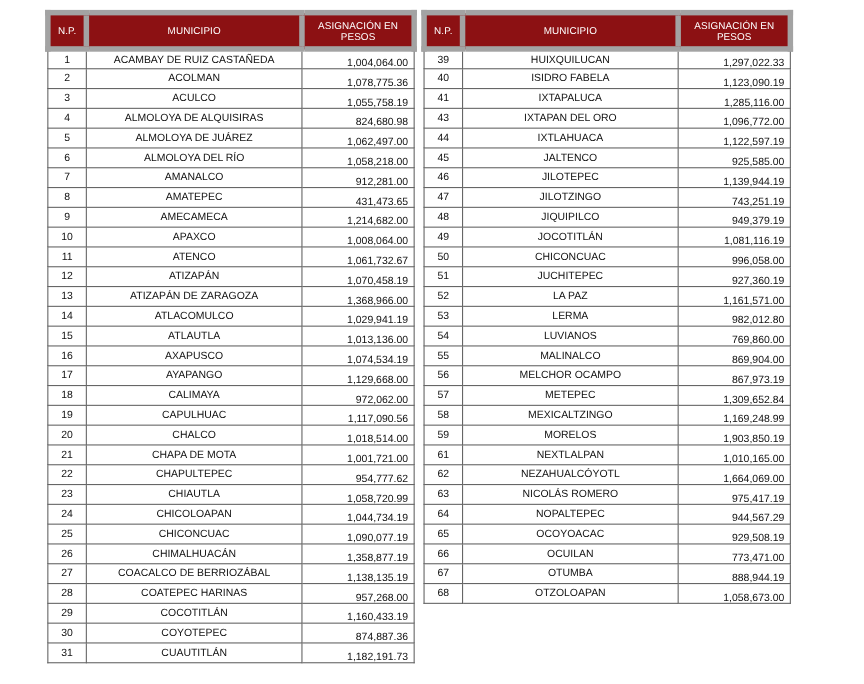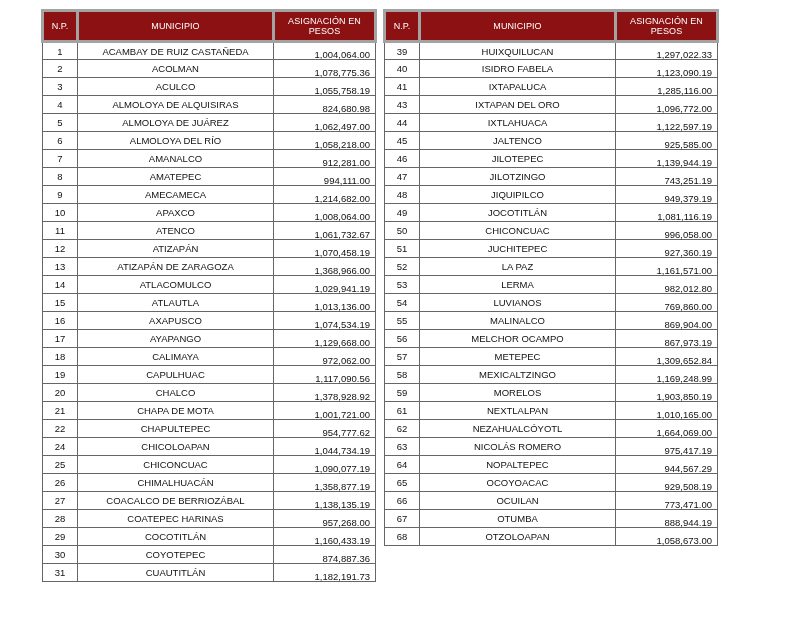--- a/index.html
+++ b/index.html
@@ -45,21 +45,21 @@
     background: #8c1113;
     color: #ffffff;
     font-size: 9px;
     font-weight: normal;
     letter-spacing: 0.1px;
     text-align: center;
     vertical-align: middle;
     height: 26px;
     line-height: 10px;
     padding: 1px 2px;
-    border: 3px solid #a3a3a3;
+    border: 5px solid #a3a3a3;
   }
   table.alloc thead th.th-np  { border-right: 1px solid #ffffff; }
   table.alloc thead th.th-mun { border-right: 1px solid #ffffff; }
 
   table.alloc tbody td {
     font-size: 9.5px;
     color: #101010;
     border: 1px solid #666666;
     height: 18px;
     padding: 0 2px;
@@ -133,21 +133,21 @@
             <td class="asig">1,058,218.00</td>
           </tr>
           <tr>
             <td class="np">7</td>
             <td class="mun">AMANALCO</td>
             <td class="asig">912,281.00</td>
           </tr>
           <tr>
             <td class="np">8</td>
             <td class="mun">AMATEPEC</td>
-            <td class="asig">994,111.00</td>
+            <td class="asig">431,473.65</td>
           </tr>
           <tr>
             <td class="np">9</td>
             <td class="mun">AMECAMECA</td>
             <td class="asig">1,214,682.00</td>
           </tr>
           <tr>
             <td class="np">10</td>
             <td class="mun">APAXCO</td>
             <td class="asig">1,008,064.00</td>
@@ -193,31 +193,36 @@
             <td class="asig">972,062.00</td>
           </tr>
           <tr>
             <td class="np">19</td>
             <td class="mun">CAPULHUAC</td>
             <td class="asig">1,117,090.56</td>
           </tr>
           <tr>
             <td class="np">20</td>
             <td class="mun">CHALCO</td>
-            <td class="asig">1,378,928.92</td>
+            <td class="asig">1,018,514.00</td>
           </tr>
           <tr>
             <td class="np">21</td>
             <td class="mun">CHAPA DE MOTA</td>
             <td class="asig">1,001,721.00</td>
           </tr>
           <tr>
             <td class="np">22</td>
             <td class="mun">CHAPULTEPEC</td>
             <td class="asig">954,777.62</td>
+          </tr>
+          <tr>
+            <td class="np">23</td>
+            <td class="mun">CHIAUTLA</td>
+            <td class="asig">1,058,720.99</td>
           </tr>
           <tr>
             <td class="np">24</td>
             <td class="mun">CHICOLOAPAN</td>
             <td class="asig">1,044,734.19</td>
           </tr>
           <tr>
             <td class="np">25</td>
             <td class="mun">CHICONCUAC</td>
             <td class="asig">1,090,077.19</td>

